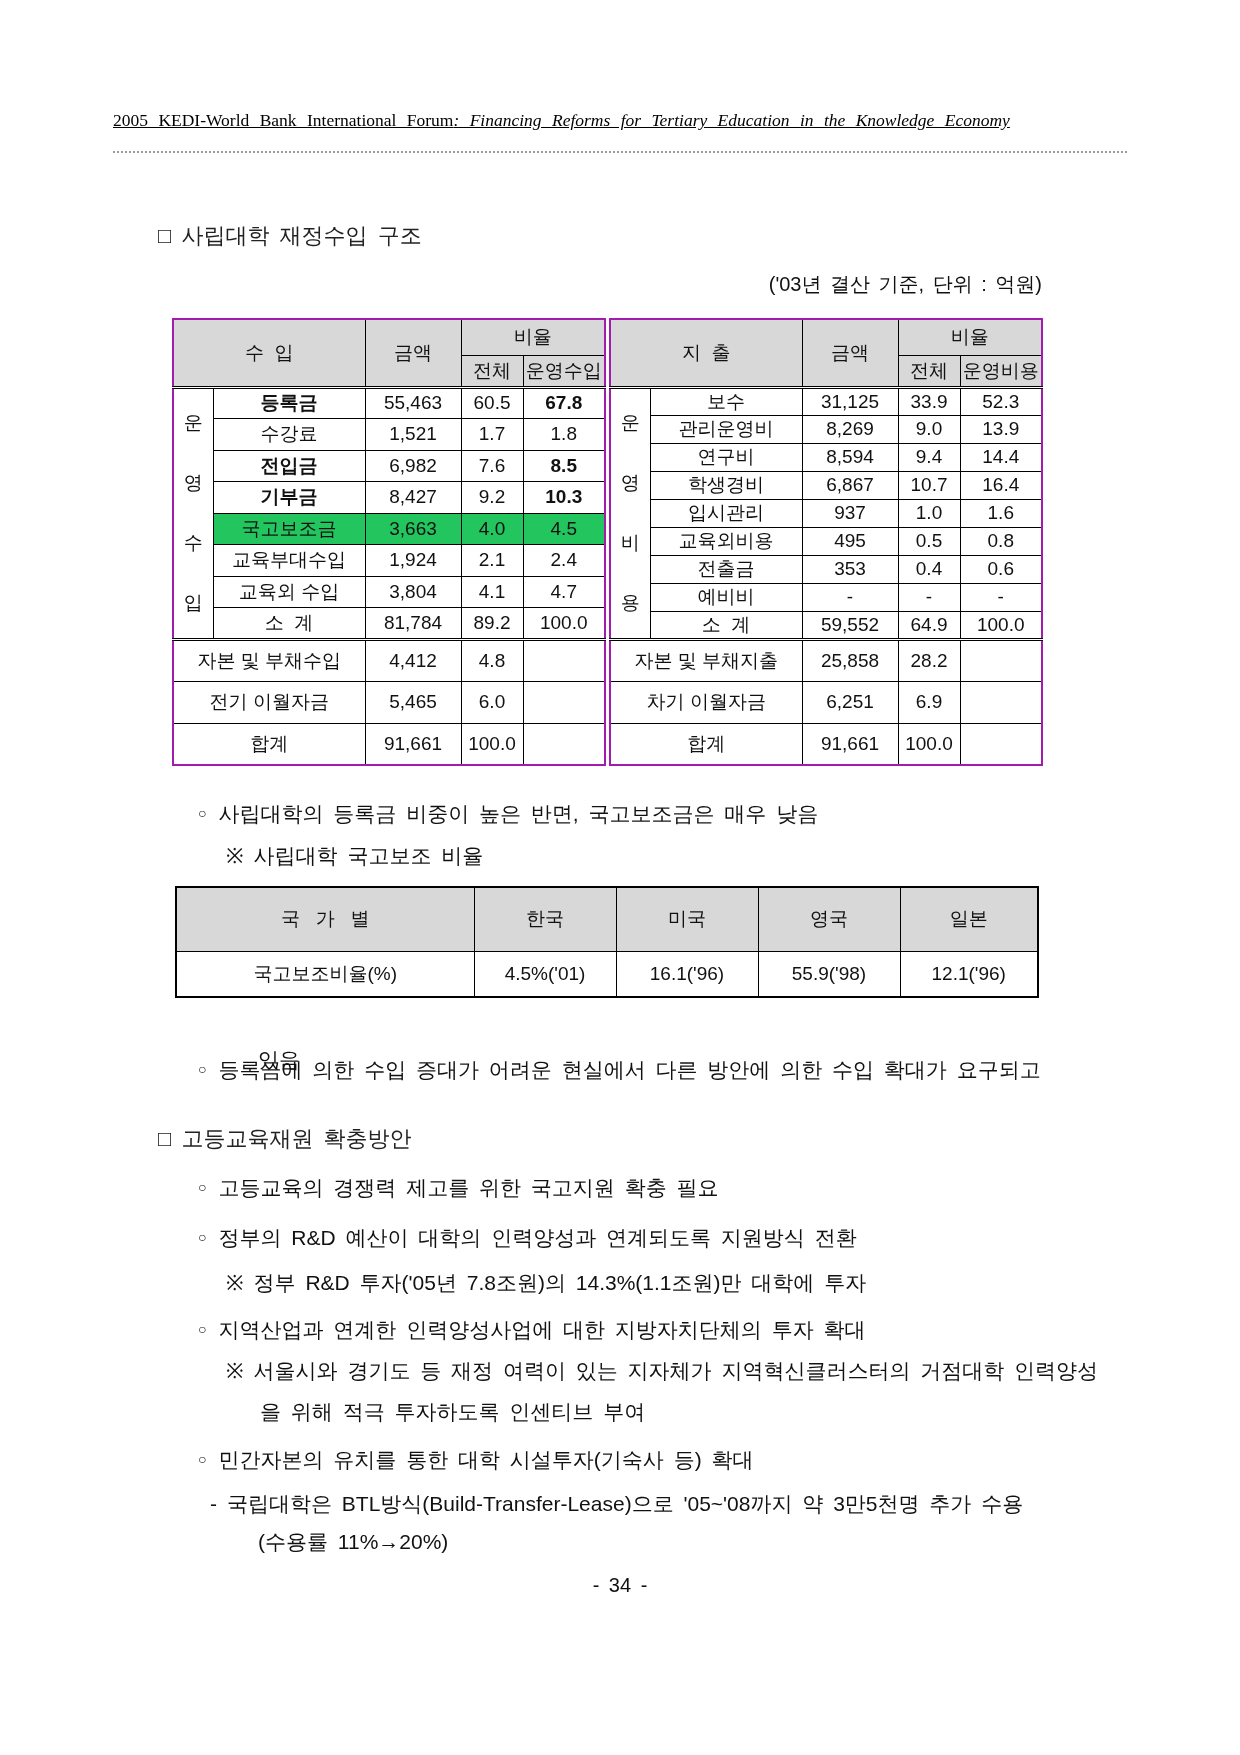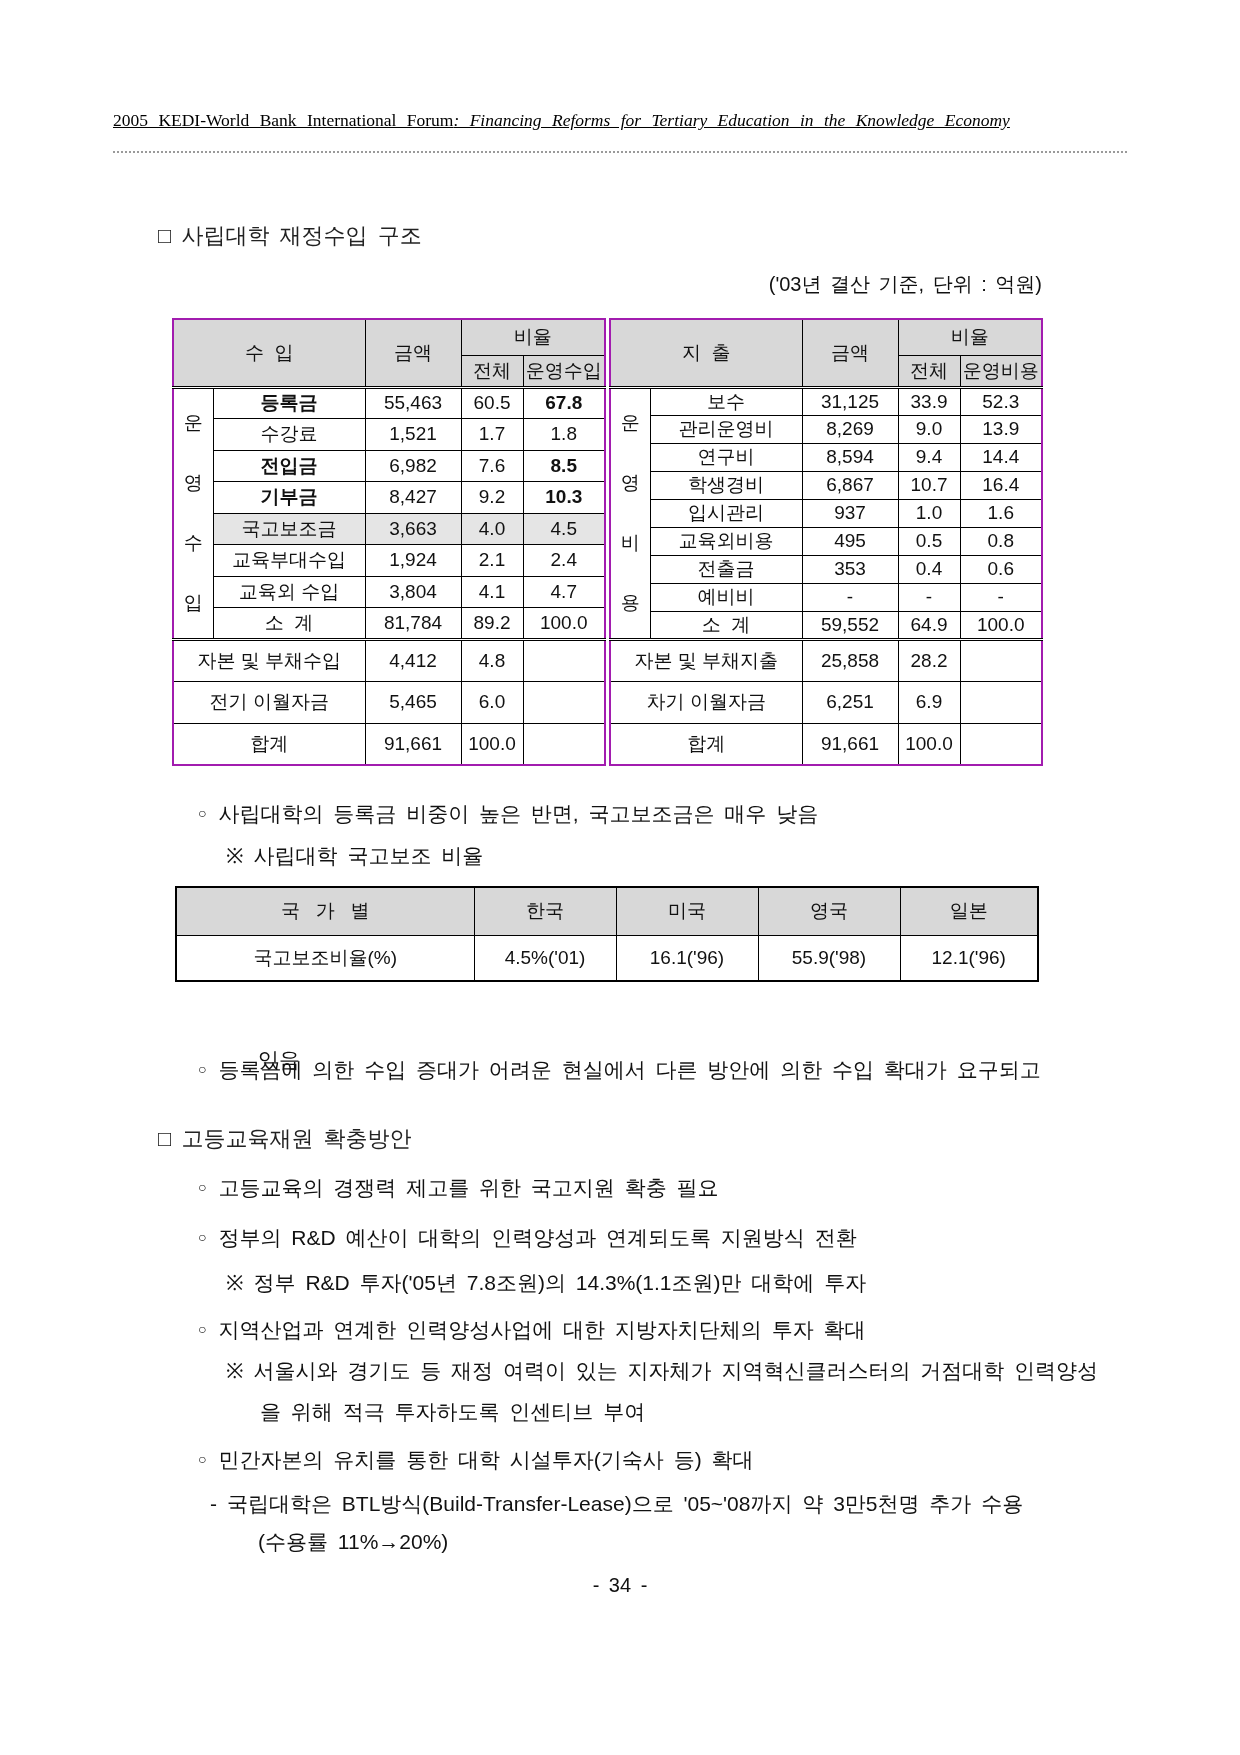--- a/index.html
+++ b/index.html
@@ -39,28 +39,28 @@
   table.fin thead th { background:#d8d8d8; }
   table.fin thead tr.h1 { height:36px; }
   table.fin thead tr.h2 { height:32px; }
   table.fin .hb { border-bottom:3px double #000; }
   #fin-left  tbody.op tr { height:31.5px; }
   #fin-right tbody.op tr { height:28px; }
   table.fin tbody.bottom tr { height:42px; }
   table.fin tbody.bottom tr:first-child td { border-top:3px double #000; }
   table.fin .strip-text { white-space:pre-line; line-height:60px; }
   table.fin .b { font-weight:bold; }
-  table.fin tr.hl td { background:#e5e5e5; }
+  table.fin tr.hl td { background:#22c55e; }
   
   #subsidy { position:absolute; left:175px; top:886px; border-collapse:collapse; table-layout:fixed; border:2px solid #000; }
   #subsidy th, #subsidy td {
     border:1px solid #000; padding:0; font-size:19px; font-weight:normal;
     text-align:center; vertical-align:middle; white-space:pre; color:#111;
   }
-  #subsidy thead tr { height:48px;margin-left:24px; }
+  #subsidy thead tr { height:64px;margin-left:24px; }
   #subsidy thead th { background:#d8d8d8; }
   #subsidy tbody tr { height:46px; }
   
   .tline { position:absolute; white-space:nowrap; font-size:21px; color:#111; word-spacing:4px; }
   .tline .mk { display:inline-block; margin-right:10px; }
   .tline.circ .mk { font-size:14px; vertical-align:3px; margin-right:12px; }
   
   .footer { position:absolute; left:0; top:1574px; width:1240px; text-align:center; font-size:20px; color:#111; word-spacing:4px; }
 </style>
 </head>

